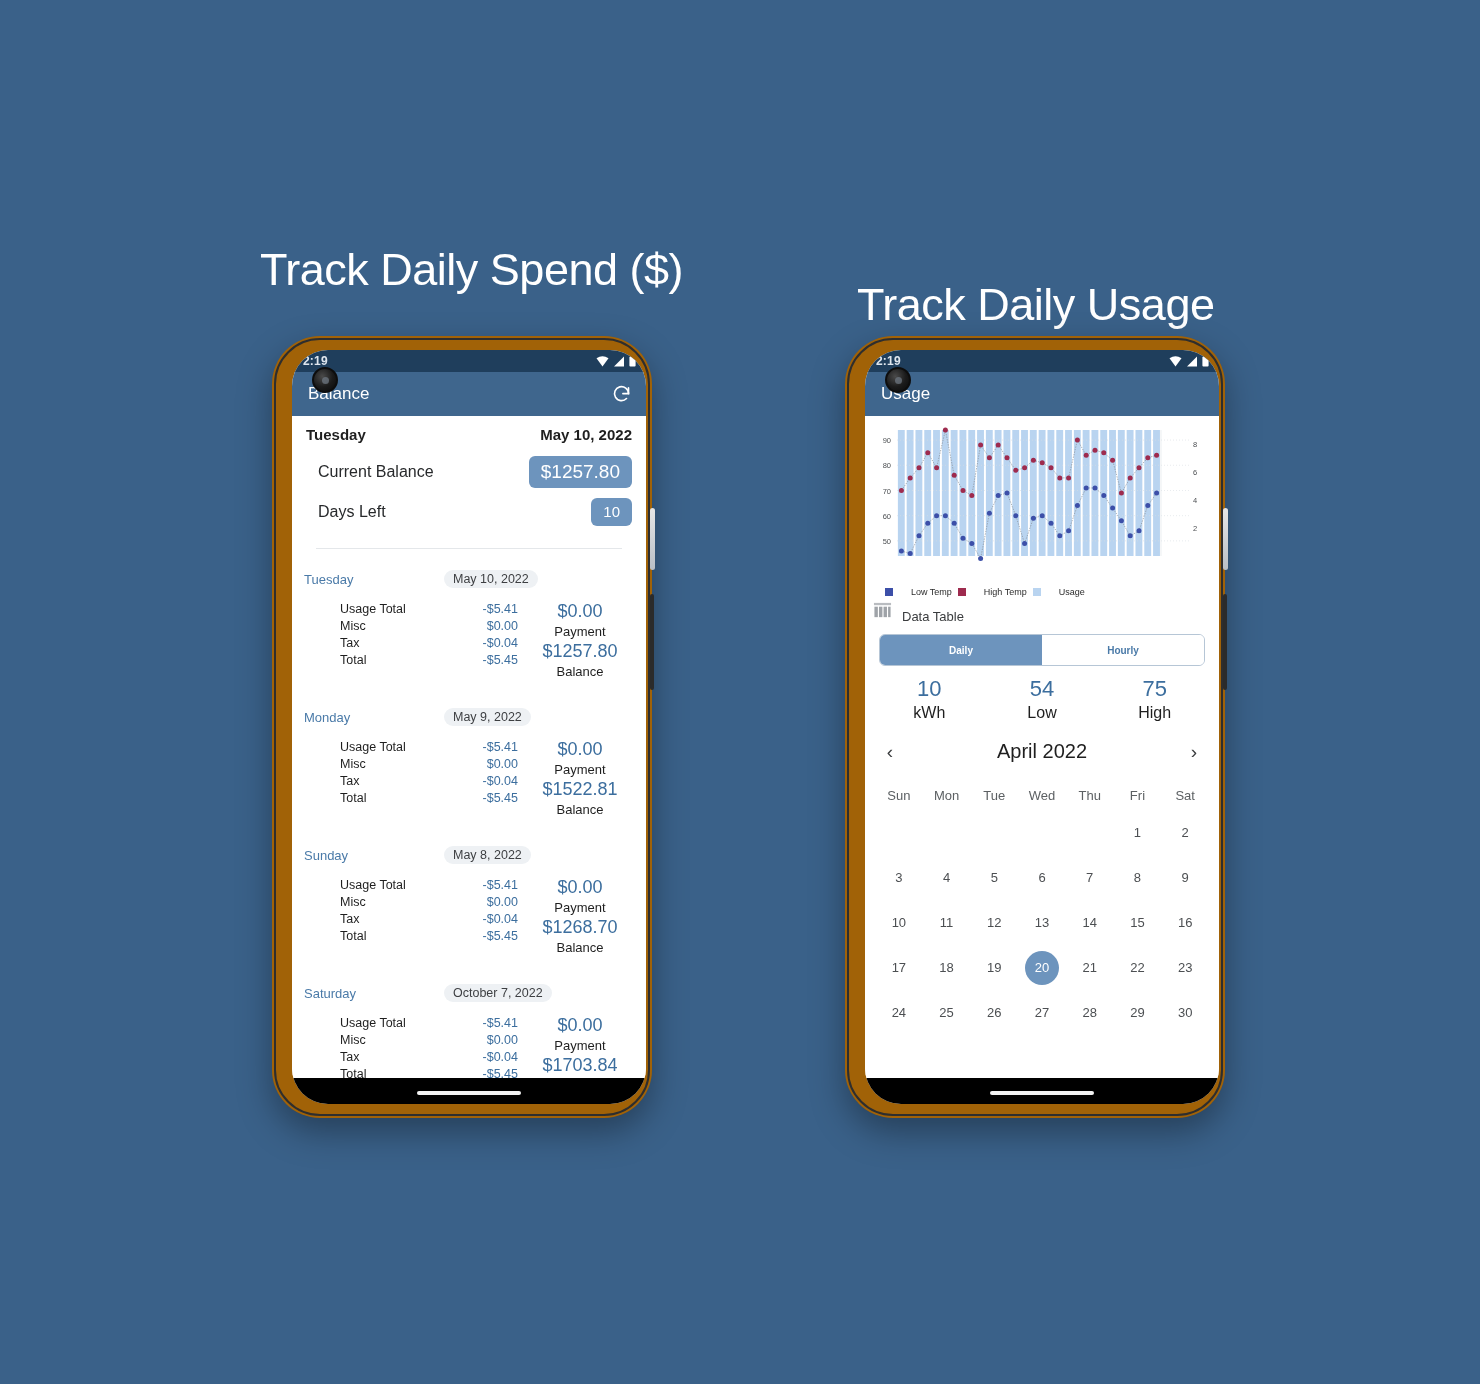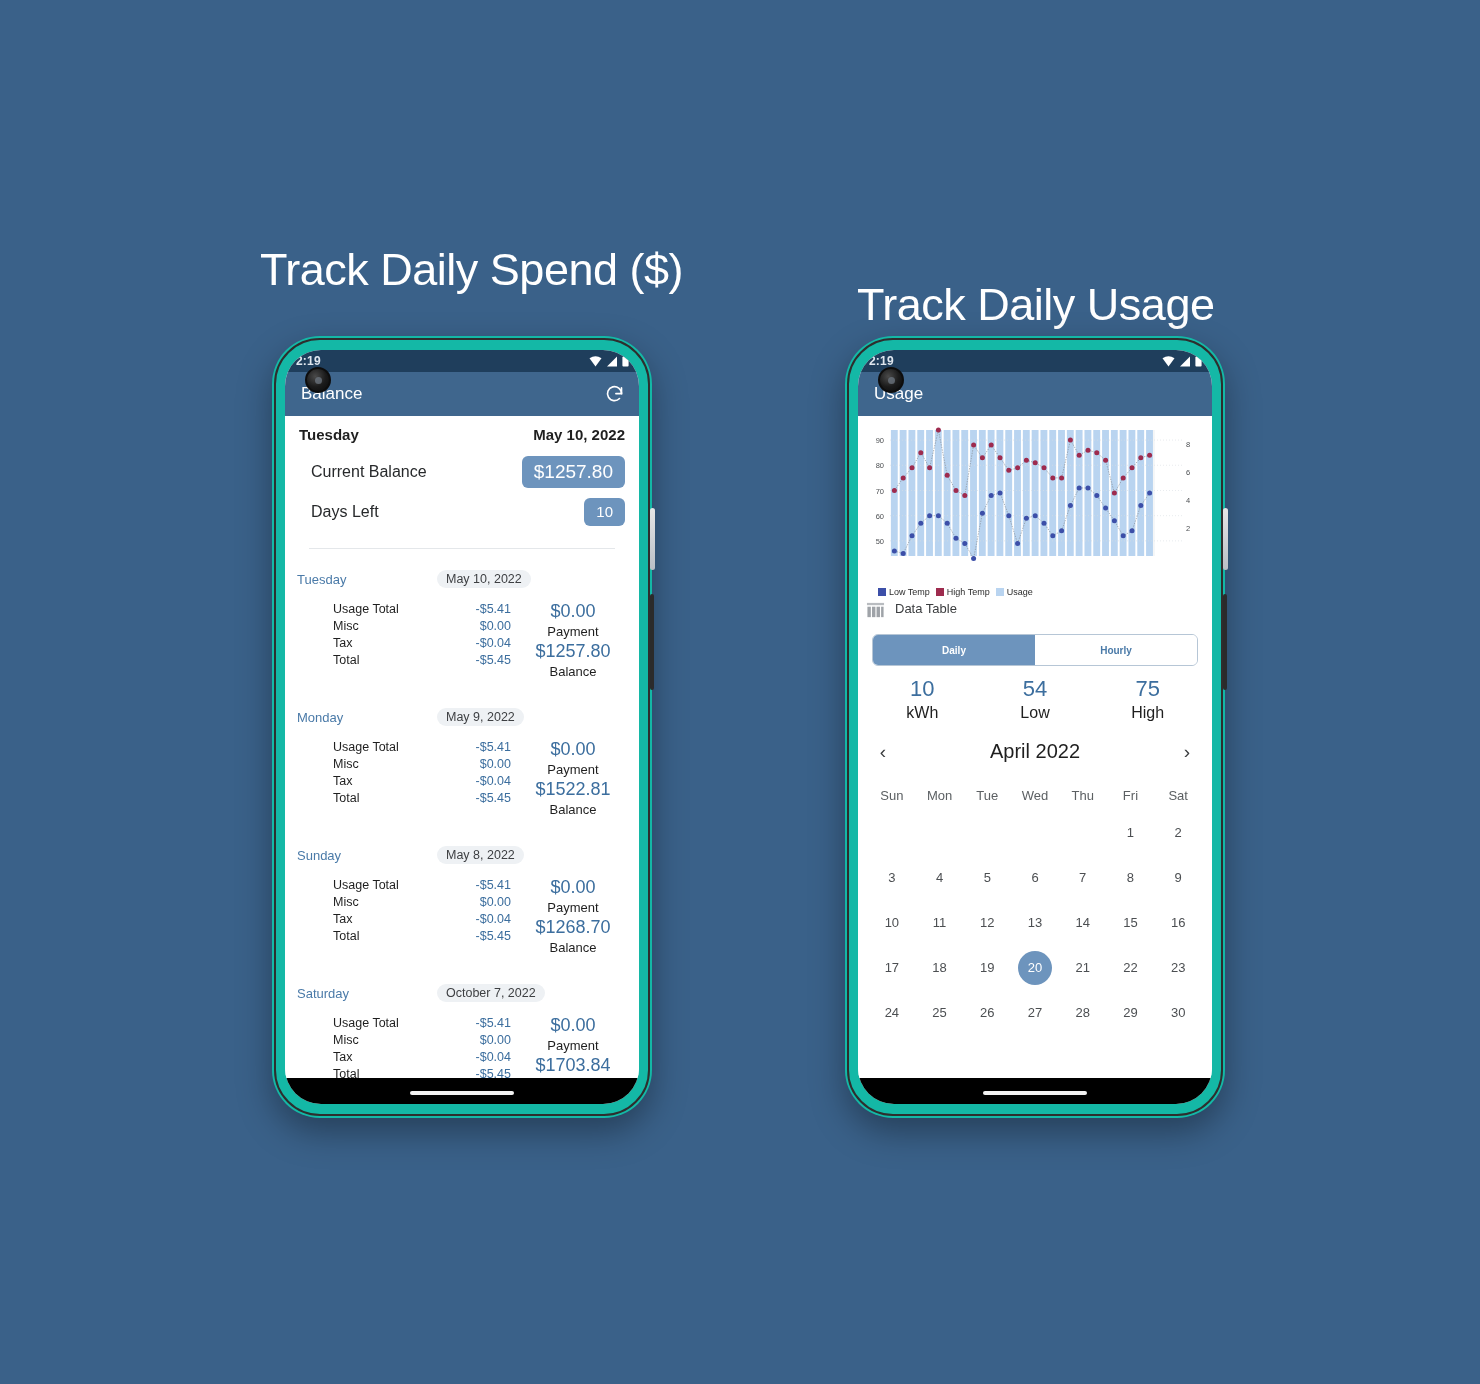--- a/index.html
+++ b/index.html
@@ -21,23 +21,23 @@
     white-space: nowrap;
   }
   #caption-spend { left: 260px; top: 244px; }
   #caption-usage { left: 857px; top: 235px; margin-top: 44px; }
 
   
   .phone {
     position: absolute;
     width: 380px; height: 782px;
     border-radius: 48px;
-    background: #14b8a6;
+    background: #a16207;
     box-shadow: 0 14px 34px rgba(0,0,0,0.34);
-    padding: 14px 13px;
+    padding: 14px 20px;
   }
   .phone::before { 
     content: "";
     position: absolute; inset: 2px;
     border-radius: 46px;
     border: 2px solid #2e2e2e;
     pointer-events: none;
   }
   #phone-left  { left: 272px; top: 336px; }
   #phone-right { left: 845px; top: 336px; }
@@ -176,25 +176,25 @@
 
   
   .usage-body { flex: 1 1 auto; background: #ffffff; padding: 0; overflow: hidden; }
 
   .chart-wrap { padding: 8px 6px 0 6px; }
   .chart-legend {
     display: flex; align-items: center; gap: 6px;
     padding: 3px 0 0 14px;
     font-size: 9px; color: #2c2c2c;
   }
-  .lg { display: flex; align-items: center; gap: 3px; }
+  .lg { display: flex; align-items: center; gap: 18px; }
   .swatch { width: 8px; height: 8px; display: inline-block; }
 
   .data-table-row {
-    display: flex; align-items: flex-start; gap: 10px;
+    display: flex; align-items: flex-end; gap: 10px;
     padding: 4px 0 4px 8px;
     cursor: pointer;
   }
   .data-table-label { font-size: 13px; color: #3a3c3e; }
 
   .seg {
     margin: 6px 14px 0 14px;
     display: flex;
     border: 1px solid #b6c6d6;
     border-radius: 6px;

